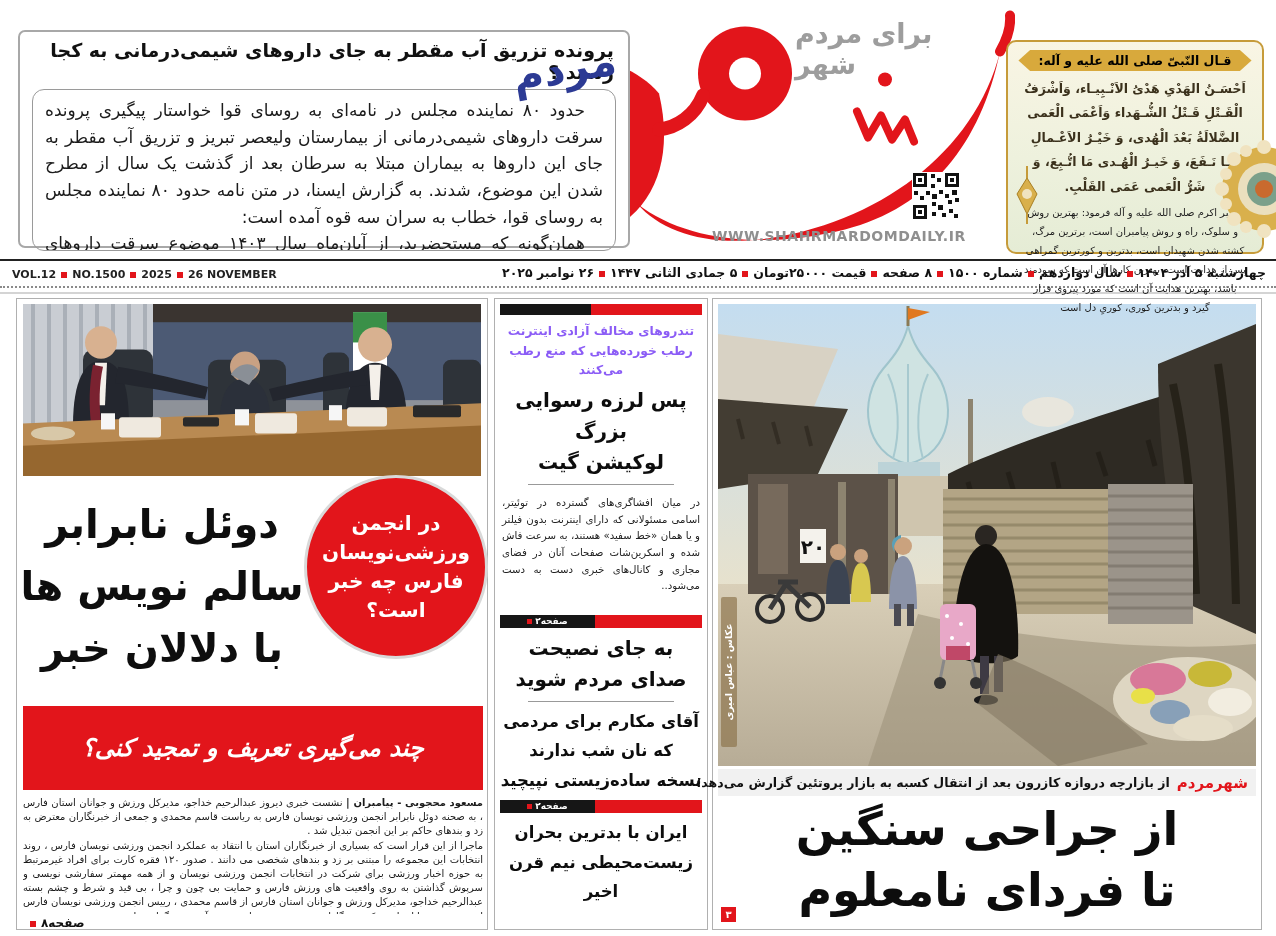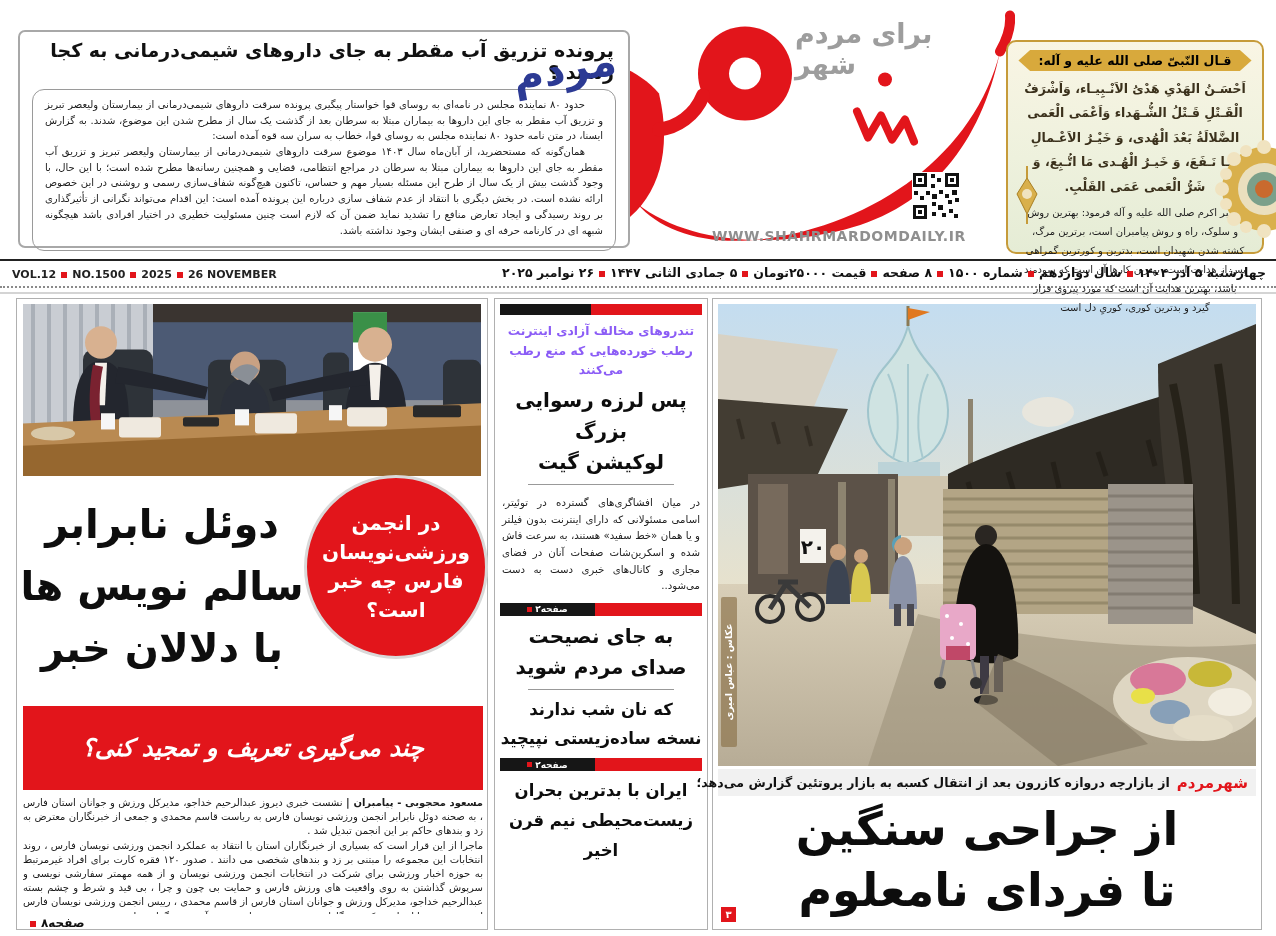--- a/index.html
+++ b/index.html
@@ -3,21 +3,21 @@
 <meta charset="utf-8">
 <style>
   * { margin:0; padding:0; box-sizing:border-box; }
   body { background:#e8e8e8; font-family:"DejaVu Sans", sans-serif; }
   #page { position:relative; width:1276px; height:936px; background:#ffffff; margin:0 auto; overflow:hidden; }
   .fa { direction:rtl; }
   
   #toplead { position:absolute; left:18px; top:30px; width:612px; height:218px; border:2px solid #a8a8a8; border-radius:7px; background:#fff; z-index:5; }
   #toplead h2 { font-size:19px; font-weight:bold; color:#111; text-align:right; padding:7px 14px 4px; direction:rtl; }
   #toplead .inner { margin:2px 12px 10px; border:1.5px solid #9a9a9a; border-radius:12px; padding:7px 12px; height:162px; overflow:hidden; }
-  #toplead .inner p { font-size:10px; line-height:1.57; text-align:justify; direction:rtl; color:#1b1b1b; text-indent:18px; }
+  #toplead .inner p { font-size:17px; line-height:1.57; text-align:justify; direction:rtl; color:#1b1b1b; text-indent:18px; }
   #logo-cal { position:absolute; left:415px; top:2px; width:600px; height:258px; z-index:4; pointer-events:none; }
   #logo-blue { position:absolute; left:512px; top:44px; font-size:42px; font-weight:bold; color:#2c3a94; transform:rotate(-10deg); z-index:6; }
   #tagline { position:absolute; left:795px; top:18px; width:205px; text-align:left; font-size:27px; font-weight:bold; color:#9d9d9d; direction:rtl; z-index:6; }
   #qr { position:absolute; left:912px; top:172px; width:48px; height:48px; z-index:6; }
   #site-url { position:absolute; left:712px; top:228px; width:230px; font-size:14px; letter-spacing:.5px; color:#8f8f8f; font-weight:bold; z-index:6; }
   #quote-box { position:absolute; left:1006px; top:40px; width:258px; height:214px; border:2px solid #c69b3a; border-radius:10px;
     background:linear-gradient(180deg,#f9f5e4 0%,#eef1dd 55%,#e5ecd5 100%); z-index:5; text-align:center; }
   #quote-box .ribbon { display:inline-block; margin-top:8px; background:#d8a93c; color:#000000; font-size:12.5px; font-weight:bold; padding:3px 20px;
     clip-path:polygon(5% 0,95% 0,100% 50%,95% 100%,5% 100%,0 50%); direction:rtl; }
   #quote-box .arabic { font-size:12.5px; font-weight:bold; color:#3b311c; line-height:1.95; padding:6px 14px 2px; direction:rtl; }
@@ -50,21 +50,21 @@
   
   #col-mid .stack { padding:5px 5px 0; display:flex; flex-direction:column; }
   .topbar { height:11px; background:linear-gradient(90deg,#161616 0 45%,#e2151b 45% 100%); }
   .kicker { margin-top:7px; font-size:12.3px; font-weight:bold; text-align:center; line-height:1.6; color:#8b5cf6; direction:rtl; }
   .mh1 { margin-top:4px; font-size:20px; font-weight:900; text-align:center; line-height:1.55; color:#0d0d0d; direction:rtl; }
   .mh2 { font-size:20px; font-weight:900; text-align:center; line-height:1.55; color:#0d0d0d; direction:rtl; }
   .mh3 { font-size:16.5px; font-weight:900; text-align:center; line-height:1.8; color:#0d0d0d; direction:rtl; }
   .mdiv { width:72%; margin:6px auto 5px; border-top:1.5px solid #999; }
   .msub { font-size:13px; font-weight:bold; text-align:center; line-height:1.65; color:#161616; direction:rtl; }
   .msub .rsq { width:8px; height:8px; margin:0 3px; }
-  .mbody { margin:5px 2px 4px; font-size:10.2px; line-height:1.63; text-align:justify; direction:rtl; color:#222; }
+  .mbody { margin:5px 2px 16px; font-size:10.2px; line-height:1.63; text-align:justify; direction:rtl; color:#222; }
   .pagebar { height:13px; display:flex; margin-top:4px; margin-bottom:5px; }
   .pagebar .pb-black { width:47%; background:#161616; display:flex; align-items:center; justify-content:center; gap:3px; }
   .pagebar .pb-black span { color:#fff; font-size:9px; font-weight:bold; direction:rtl; }
   .pagebar .pb-black i { width:5px; height:5px; background:#e2151b; display:inline-block; }
   .pagebar .pb-red { flex:1; background:#e2151b; }
   
   #right-photo { position:absolute; left:5px; top:5px; width:538px; height:462px; }
   #photo-credit { position:absolute; left:8px; top:448px; width:150px; height:16px; transform:rotate(-90deg); transform-origin:left top;
     background:rgba(140,115,75,.68); color:#fff; font-size:9.5px; font-weight:bold; text-align:center; line-height:16px; direction:rtl; border-radius:2px; }
   #right-caption { position:absolute; left:5px; top:470px; width:538px; height:27px; background:#f1f1f1; display:flex; align-items:center; gap:7px;
@@ -278,20 +278,21 @@
             <span>صفحه۲</span>
           </div>
           <div class="pb-red"></div>
       </div>
       <div class="mh2">
         <div>به جای نصیحت</div>
         <div>صدای مردم شوید</div>
       </div>
       <div class="mdiv"></div>
       <div class="mh3">
+        <div>آقای مکارم برای مردمی</div>
         <div>که نان شب ندارند</div>
         <div>نسخه ساده‌زیستی نپیچید</div>
       </div>
       <div class="pagebar">
         <div class="pb-black">
             <i></i>
             <span>صفحه۲</span>
           </div>
           <div class="pb-red"></div>
       </div>

